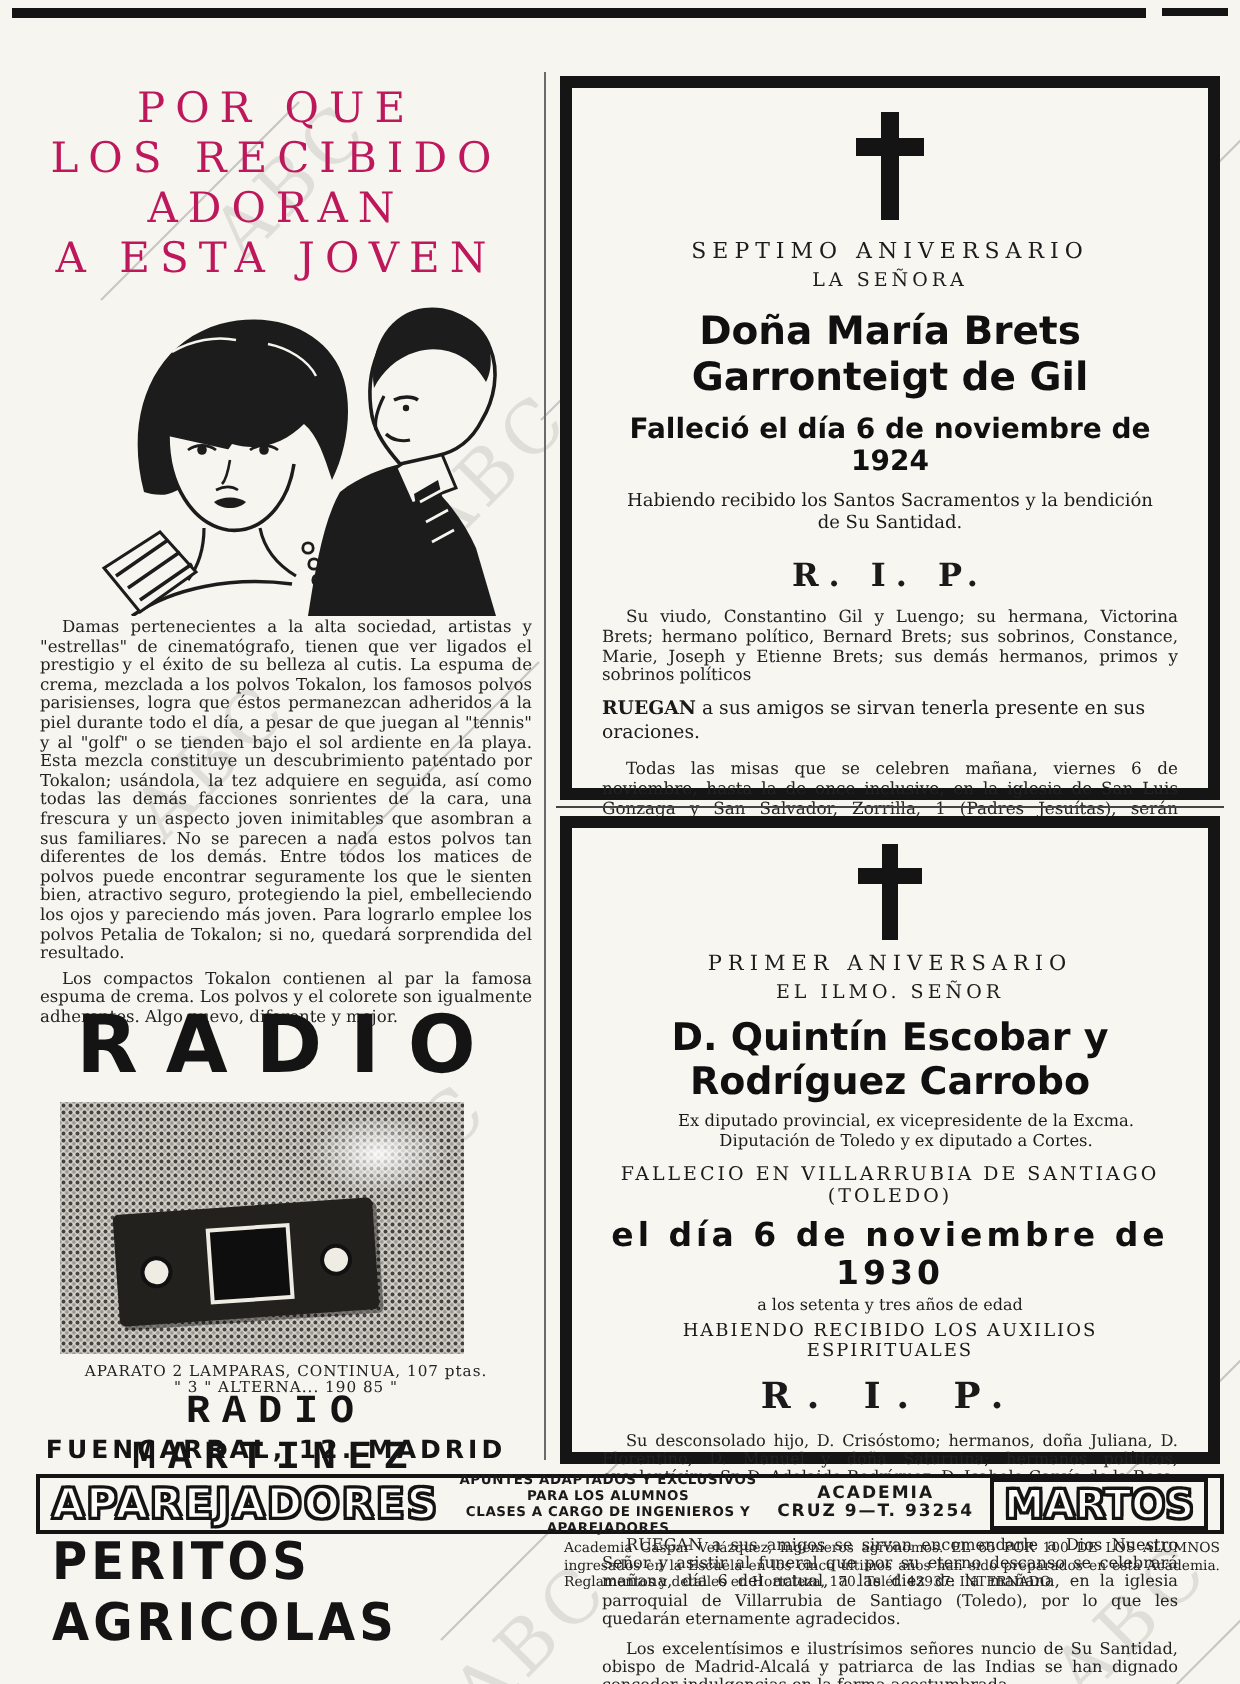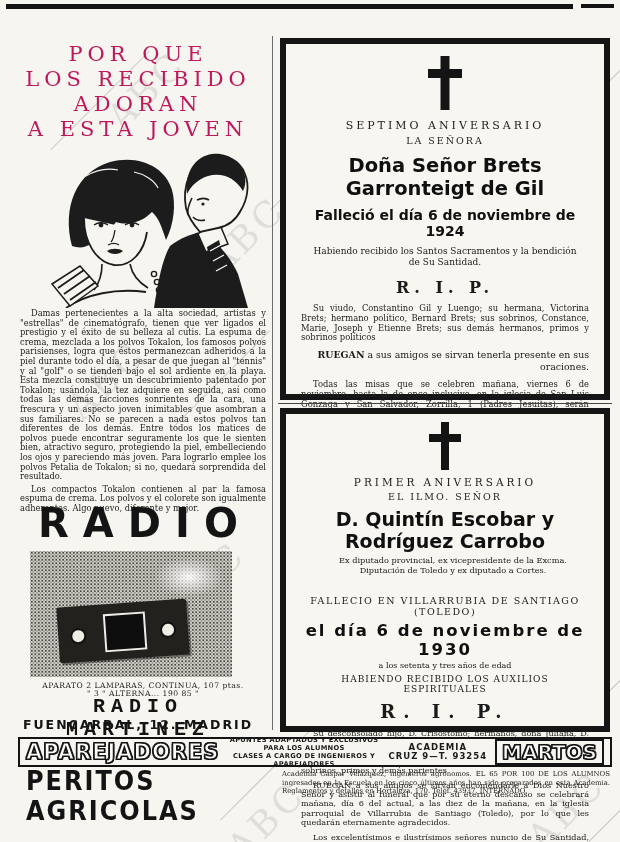--- a/index.html
+++ b/index.html
@@ -172,46 +172,46 @@
   <div class="radio-store">RADIO MARTINEZ</div>
   <div class="radio-addr">FUENCARRAL, 12. MADRID</div>
 
   <div class="esquela" style="top:38px; height:362px;">
     <div class="cross" style="width:38px; height:54px;">
       <div class="v" style="width:9px; height:54px;"></div>
       <div class="h" style="left:2px; top:13px; width:34px; height:9px;"></div>
     </div>
     <div class="anniv">SEPTIMO ANIVERSARIO</div>
     <div class="honor">LA SEÑORA</div>
-    <div class="ename" style="font-size:19.5px; margin-top:8px;">Doña Señor Brets Garronteigt de Gil</div>
+    <div class="ename" style="font-size:19.5px; margin-top:8px;">Doña María Brets Garronteigt de Gil</div>
     <div class="ename" style="font-size:14px; margin-top:7px;">Falleció el día 6 de noviembre de 1924</div>
     <div style="font-size:9px; line-height:11px; margin:7px 8px 0 8px;">Habiendo recibido los Santos Sacramentos y la bendición de Su Santidad.</div>
     <div style="font-weight:bold; font-size:16px; letter-spacing:5px; margin-top:10px;">R. I. P.</div>
     <div class="epar">Su viudo, Constantino Gil y Luengo; su hermana, Victorina Brets; hermano político, Bernard Brets; sus sobrinos, Constance, Marie, Joseph y Etienne Brets; sus demás hermanos, primos y sobrinos políticos</div>
-    <div style="font-size:9.4px; line-height:12px; margin-top:6px; text-align:right;">
+    <div style="font-size:9.4px; line-height:12px; margin-top:6px; text-align:left;">
       <b>RUEGAN</b>
       <span>a sus amigos se sirvan tenerla presente en sus oraciones.</span>
     </div>
     <div class="epar">Todas las misas que se celebren mañana, viernes 6 de noviembre, hasta la de once inclusive, en la iglesia de San Luis Gonzaga y San Salvador, Zorrilla, 1 (Padres Jesuítas), serán aplicadas por el eterno descanso de su alma.</div>
     <div class="epar" style="margin-top:5px;">Hay concedidas indulgencias en la forma acostumbrada.</div>
     <div class="emark">(5)</div>
   </div>
 
   <div class="rule" style="left:278px; top:403px; width:334px; height:1px; background:#444;"></div>
 
   <div class="esquela" style="top:408px; height:324px; padding-top:4px;">
     <div class="cross" style="width:34px; height:48px; margin-top:4px;">
       <div class="v" style="width:8px; height:48px;"></div>
       <div class="h" style="left:1px; top:12px; width:32px; height:8px;"></div>
     </div>
     <div class="anniv" style="font-size:10.5px; margin-top:6px;">PRIMER ANIVERSARIO</div>
     <div class="honor">EL ILMO. SEÑOR</div>
     <div class="ename" style="font-size:19px; margin-top:6px;">D. Quintín Escobar y Rodríguez Carrobo</div>
     <div style="font-size:8.2px; line-height:9.8px; margin:4px 4px 0 20px;">Ex diputado provincial, ex vicepresidente de la Excma. Diputación de Toledo y ex diputado a Cortes.</div>
-    <div style="font-size:9.5px; letter-spacing:1.5px; margin-top:19px;">FALLECIO EN VILLARRUBIA DE SANTIAGO (TOLEDO)</div>
+    <div style="font-size:9.5px; letter-spacing:1.5px; margin-top:6px;">FALLECIO EN VILLARRUBIA DE SANTIAGO (TOLEDO)</div>
     <div class="ename" style="font-size:16.5px; letter-spacing:2px; margin-top:4px;">el día 6 de noviembre de 1930</div>
     <div style="font-size:8px; margin-top:2px;">a los setenta y tres años de edad</div>
     <div style="font-size:9px; letter-spacing:1px; margin-top:4px;">HABIENDO RECIBIDO LOS AUXILIOS ESPIRITUALES</div>
     <div style="font-weight:bold; font-size:18px; letter-spacing:8px; margin-top:7px;">R. I. P.</div>
     <div class="epar" style="font-size:8.1px; line-height:9.4px;">Su desconsolado hijo, D. Crisóstomo; hermanos, doña Juliana, D. Florentino, D. Manuel y doña Saturnina; hermanos políticos, excelentísimo Sr. D. Adelaido Rodríguez, D. Isabelo García de la Rosa, doña Josefa de Ávila, doña Paz García y D. Francisco Rodríguez; sobrinos, primos y demás parientes</div>
     <div class="epar" style="font-size:8.1px; line-height:9.4px; margin-top:5px;">RUEGAN a sus amigos se sirvan encomendarle a Dios Nuestro Señor y asistir al funeral que por su eterno descanso se celebrará mañana, día 6 del actual, a las diez de la mañana, en la iglesia parroquial de Villarrubia de Santiago (Toledo), por lo que les quedarán eternamente agradecidos.</div>
     <div class="epar" style="font-size:8.1px; line-height:9.4px; margin-top:5px;">Los excelentísimos e ilustrísimos señores nuncio de Su Santidad, obispo de Madrid-Alcalá y patriarca de las Indias se han dignado conceder indulgencias en la forma acostumbrada.</div>
 
   </div>
 

